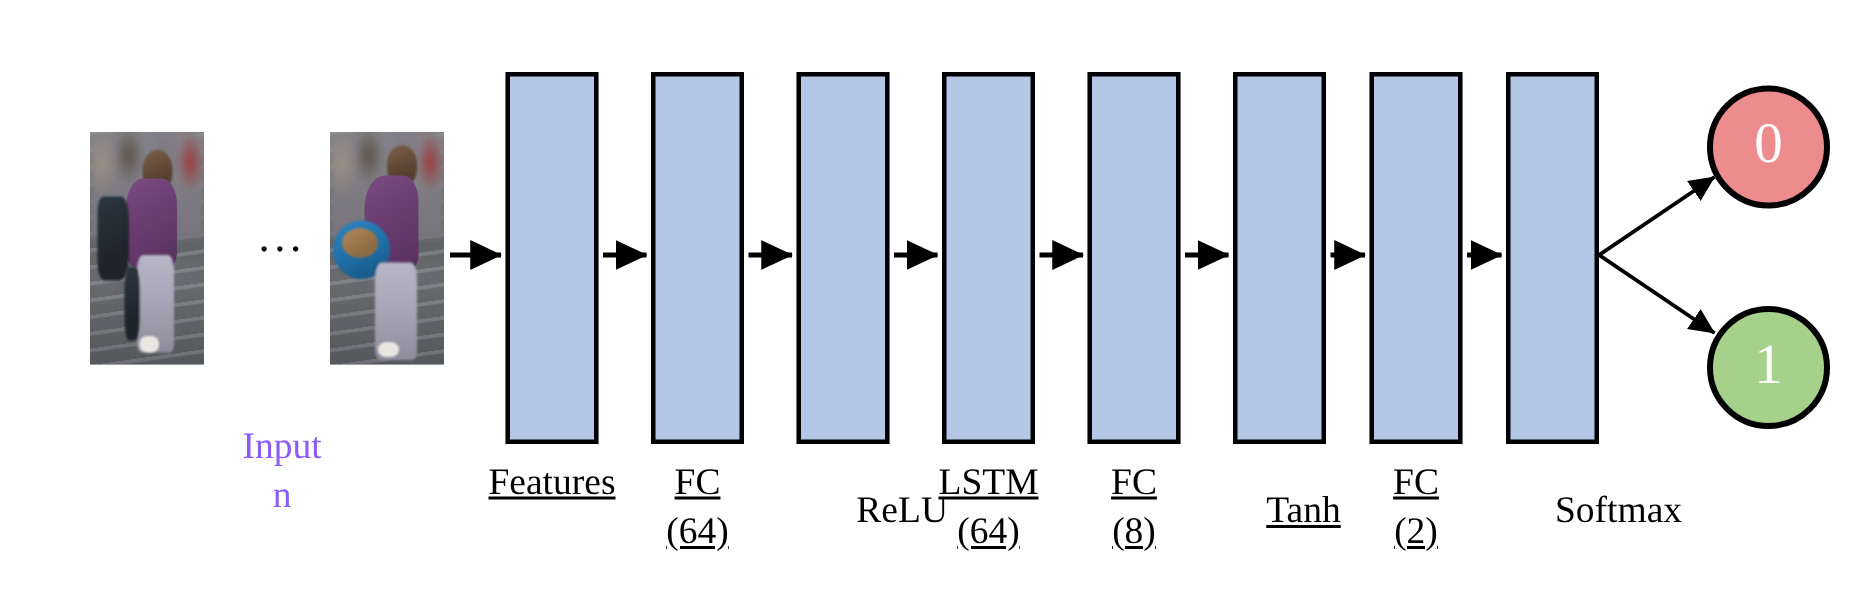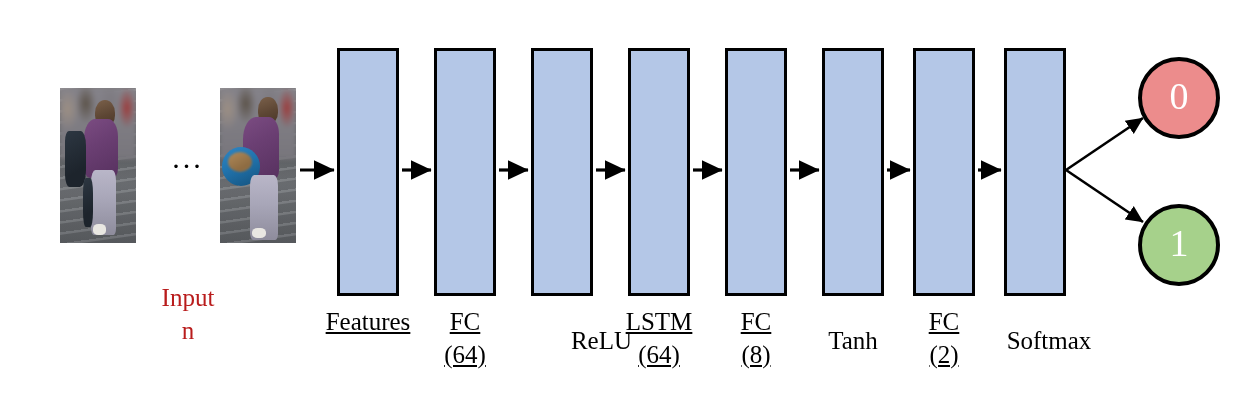--- a/index.html
+++ b/index.html
@@ -119,21 +119,21 @@
 
   
   #input-caption {
     position: absolute;
     left: 108px;
     top: 282px;
     width: 160px;
     text-align: center;
     font-size: 25px;
     line-height: 1.30;
-    color: #b91c1c;
+    color: #8b5cf6;
   }
   #input-caption span { display: block; }
 
   
   .layer-bar {
     position: absolute;
     top: 48px;
     width: 62px;
     height: 248px;
     box-sizing: border-box;
@@ -255,30 +255,30 @@
   <div class="layer-caption caption-two-line" style="left:589px;">
     <span>LSTM</span>
     <span>(64)</span>
   </div>
 
   <div class="layer-caption caption-two-line" style="left:686px;">
     <span>FC</span>
     <span>(8)</span>
   </div>
 
-  <div class="layer-caption caption-one-line" style="left:783px;">
+  <div class="layer-caption caption-one-line" style="left:799px;text-decoration:underline;">
     <span>Tanh</span>
   </div>
 
   <div class="layer-caption caption-two-line" style="left:874px;">
     <span>FC</span>
     <span>(2)</span>
   </div>
 
-  <div class="layer-caption caption-one-line" style="left:979px;">
+  <div class="layer-caption caption-one-line" style="left:1009px;">
     <span>Softmax</span>
   </div>
 
   <svg id="connector-layer" viewBox="0 0 1244 407">
     <defs>
       <marker id="arrowhead" markerWidth="7" markerHeight="7" refX="6.4" refY="3.5" orient="auto" markerUnits="strokeWidth">
         <path d="M0,0.4 L6.6,3.5 L0,6.6 z" fill="#000000"></path>
       </marker>
     </defs>
 

